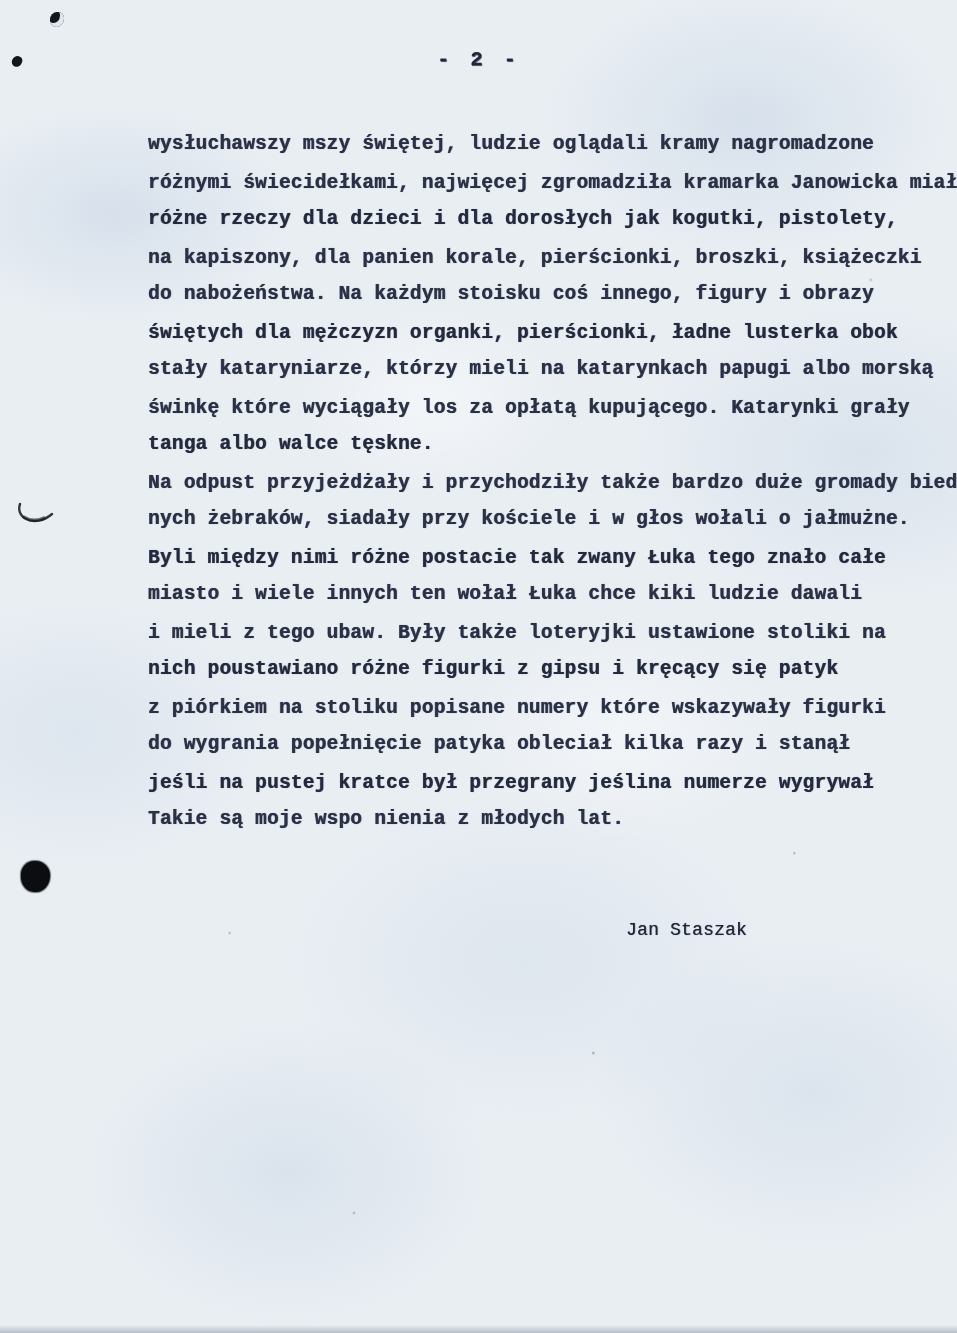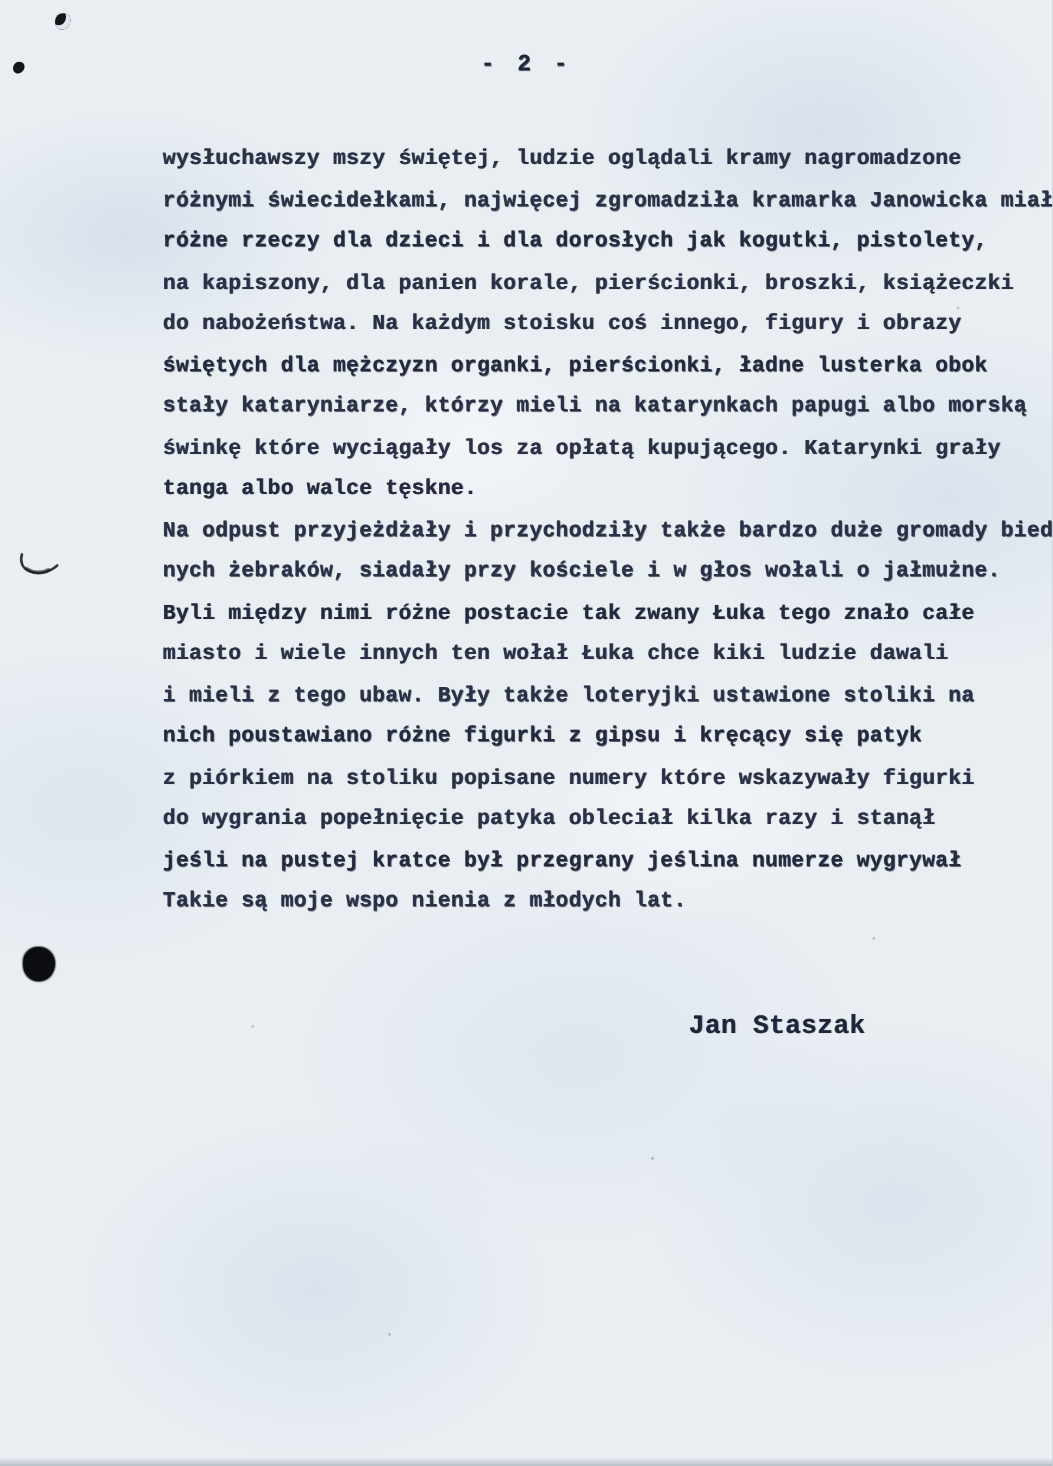--- a/index.html
+++ b/index.html
@@ -67,22 +67,22 @@
       0.5px 0.4px 0.7px rgba(38,44,64,0.75),
       -0.3px 0 0.5px rgba(38,44,64,0.40);
     filter: blur(0.22px);
   }
   .line:nth-child(2n) { transform: translateY(0.5px); }
   .line:nth-child(3n) { color: #242a3e; }
   .signature {
     position: absolute;
     top: 920px;
     left: 626px;
-    font-size: 24px;
-    font-weight: bold;
+    font-size: 18px;
+    font-weight: normal;
     letter-spacing: 0.2px;
     color: #20263a;
     text-shadow: 0.5px 0.4px 0.7px rgba(32,38,58,0.75);
     filter: blur(0.22px);
     white-space: pre;
   }
   .speck { position: absolute; background: #14161c; border-radius: 50% 40% 55% 45%; }
   .speck-1 { left: 50px; top: 12px; width: 14px; height: 15px;
              box-shadow: inset -3px -3px 0 1px #dfe6ee; }
   .speck-2 { left: 12px; top: 56px; width: 10px; height: 11px; transform: rotate(20deg); }

